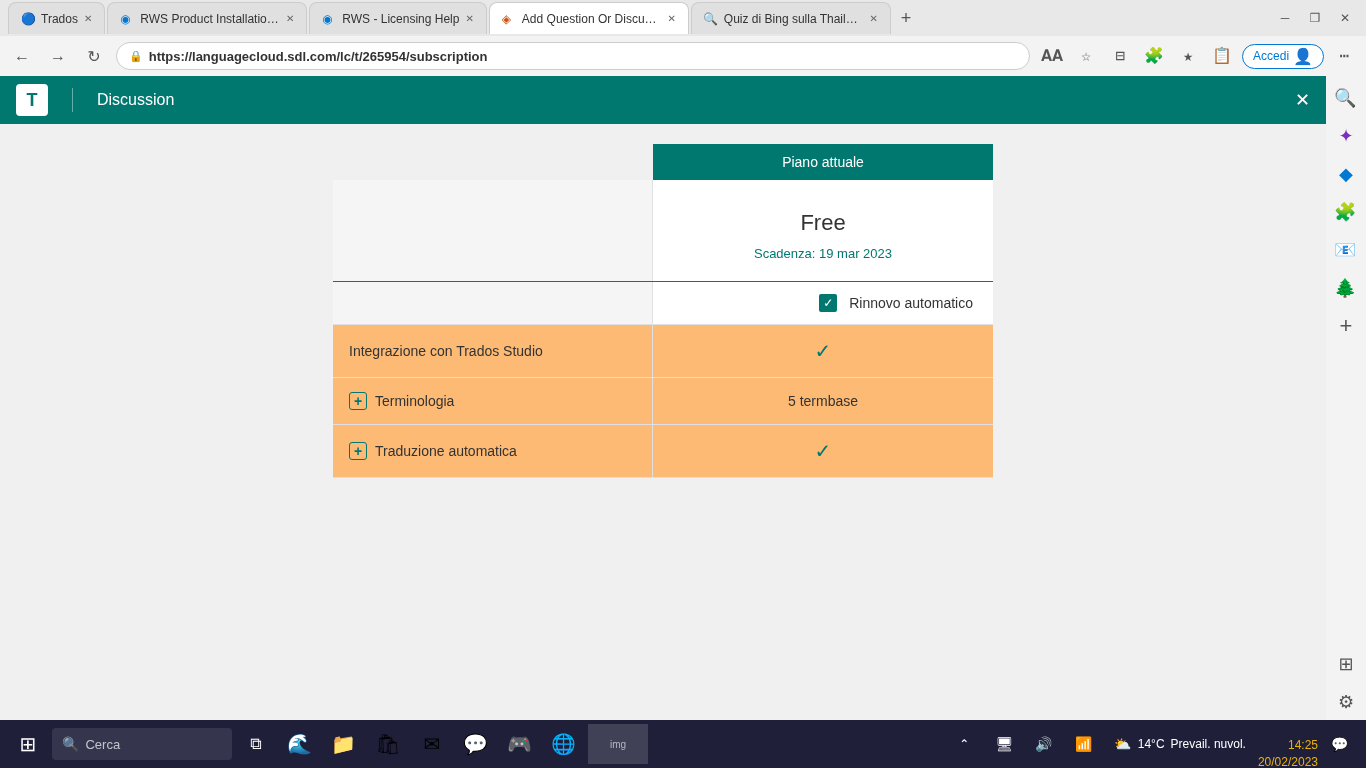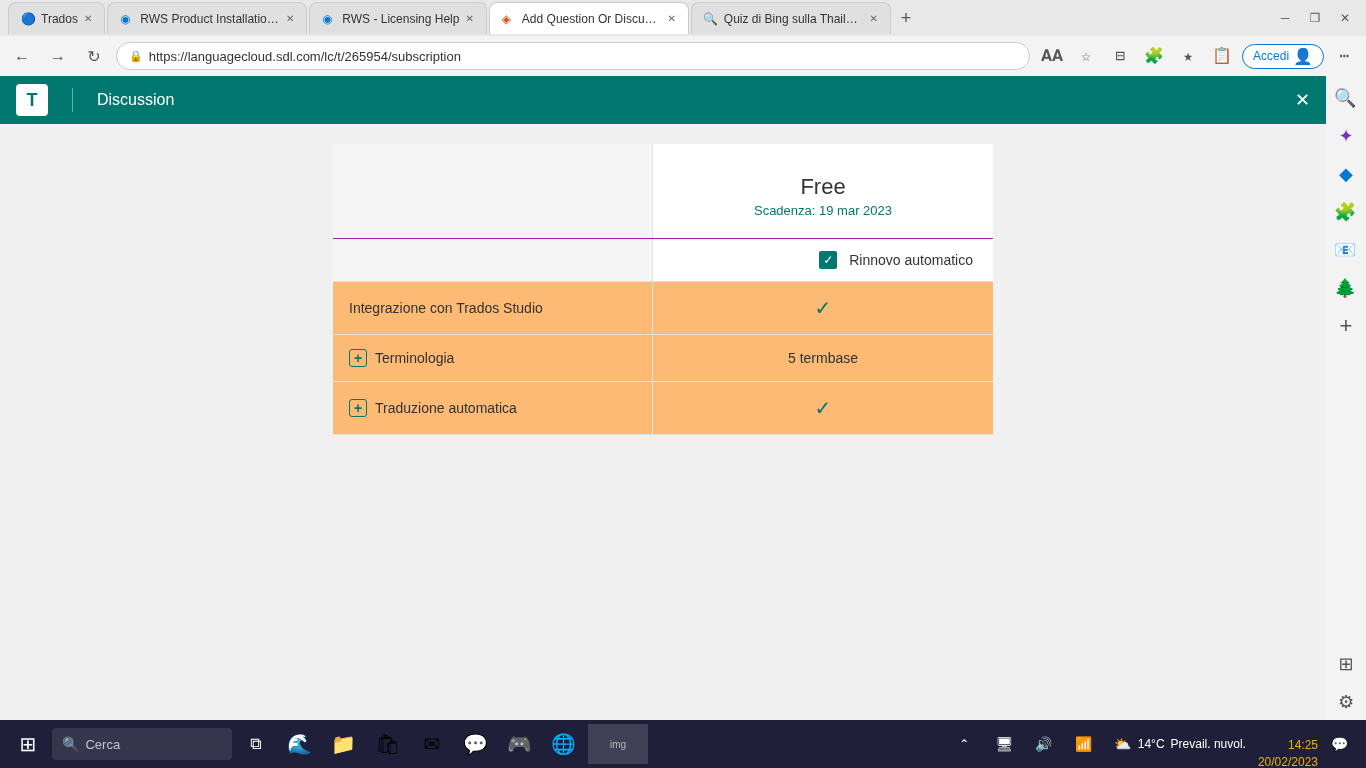--- a/index.html
+++ b/index.html
@@ -35,21 +35,21 @@
       display: flex; align-items: center; height: 40px; background: #f3f3f3;
       padding: 4px 8px; gap: 8px;
     }
     .nav-btn { background: none; border: none; font-size: 16px; cursor: pointer; color: #555; width: 28px; height: 28px; display: flex; align-items: center; justify-content: center; border-radius: 4px; }
     .address-bar {
       flex: 1; height: 28px; border: 1px solid #ccc; border-radius: 16px;
       background: #fff; display: flex; align-items: center; padding: 0 12px;
       font-size: 13px; color: #333; gap: 6px;
     }
     .address-lock { font-size: 11px; color: #555; }
-    .address-text { flex: 1; font-size: 13px; color: #333; }
+    .address-text { flex: 1; font-size: 13px; color: #333; font-weight: bold; }
     .toolbar-icons { display: flex; align-items: center; gap: 6px; }
     .toolbar-icon { width: 28px; height: 28px; display: flex; align-items: center; justify-content: center; font-size: 16px; color: #555; cursor: pointer; border-radius: 4px; font-family: Liberation Mono, monospace; }
     .accedi-btn {
       border: 1px solid #0078d4; border-radius: 14px; padding: 2px 10px;
       font-size: 12px; color: #0078d4; background: #fff; cursor: pointer;
       display: flex; align-items: center; gap: 4px;
     }
 
     
     .sidebar-right {
@@ -88,21 +88,21 @@
 
     
     .main-content {
       flex: 1; background: #f0f0f0; display: flex; align-items: flex-start;
       justify-content: center; padding: 20px; overflow: auto;
     }
 
     
     .plan-table { width: 660px; }
     .plan-name { font-size: 22px; color: #333; font-weight: 500; }
-    .plan-expiry { font-size: 13px; color: #007870; margin-top: 3px; }
+    .plan-expiry { font-size: 13px; color: #007870; margin-top: 10px; }
     .checkbox-teal {
       width: 18px; height: 18px; background: #007870; border-radius: 2px;
       display: flex; align-items: center; justify-content: center; color: white; font-size: 12px;
     }
     .renew-label { font-size: 14px; color: #333; }
 
     
     .feature-row {
       display: flex; align-items: stretch; border-bottom: 1px solid #e0e0e0;
       background: #fdba74;
@@ -250,20 +250,23 @@
       <span class="app-title">Discussion</span>
     </div>
     <span class="header-close">✕</span>
   </div>
 
   <div class="main-content">
     <div class="plan-table">
 
       <div style="display:flex;">
         <div style="flex:0 0 320px;"></div>
+        <div style="flex:1; background:#007870; color:white; text-align:center; padding:10px; font-size:14px;">
+          <span>Piano attuale</span>
+        </div>
       </div>
 
       <div style="display:flex; border-bottom:1px solid #a21caf;">
         <div style="flex:0 0 320px; background:#f5f5f5; border-right:1px solid #e0e0e0;"></div>
         <div style="flex:1; background:white; text-align:center; padding:30px 20px 20px;">
           <div class="plan-name">Free</div>
           <div class="plan-expiry">Scadenza: 19 mar 2023</div>
         </div>
       </div>
 

